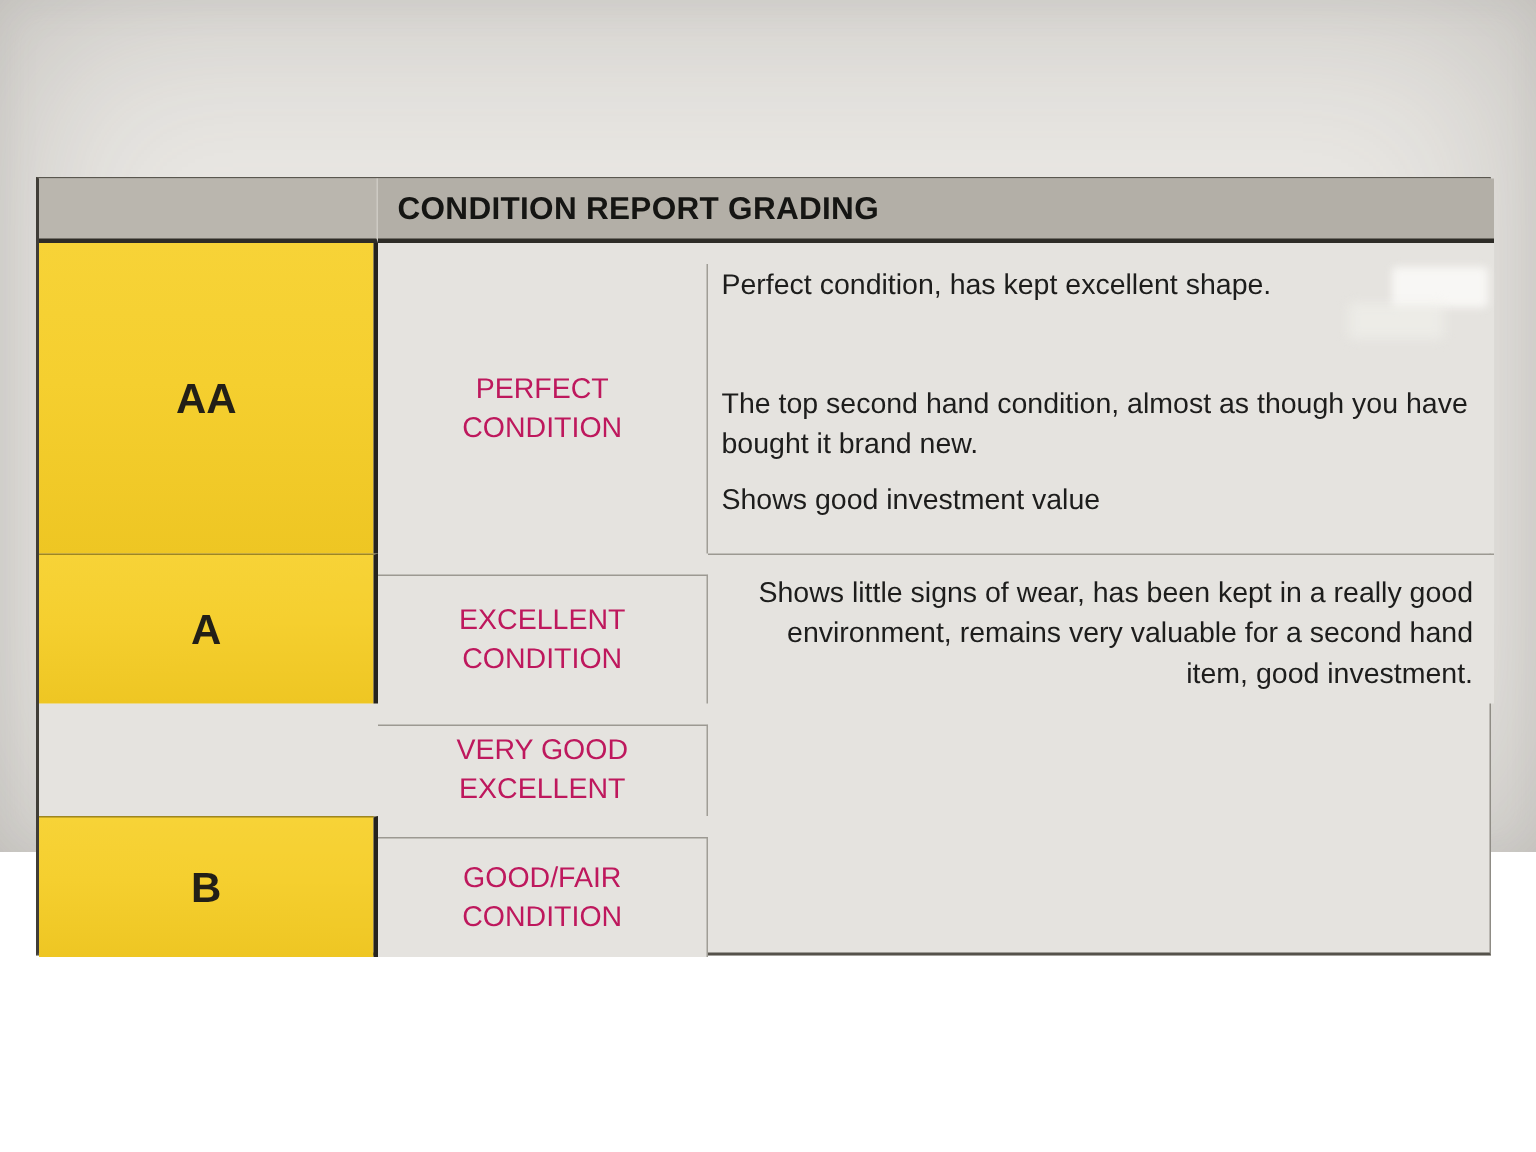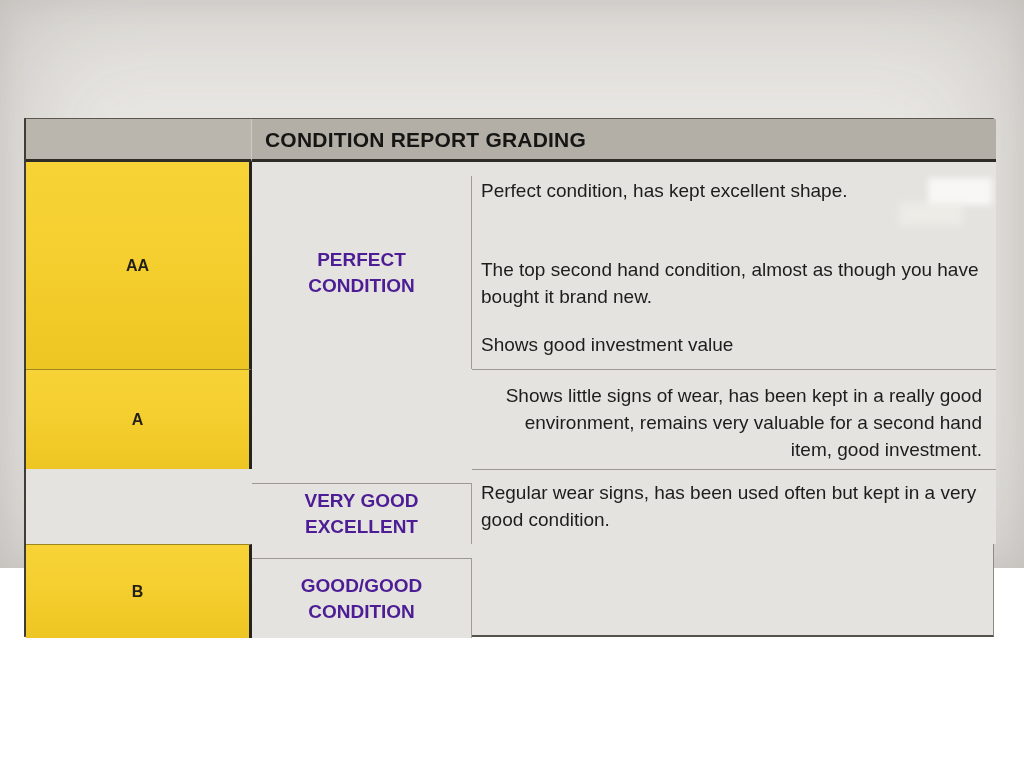--- a/index.html
+++ b/index.html
@@ -54,50 +54,50 @@
     padding:2px 0 0 13px;
     font-weight:bold;font-size:21px;letter-spacing:0.2px;color:#151513;
   }
 
   
   .grade-cell{
     grid-column:1;
     background:linear-gradient(to bottom, #f7d337 0%, var(--grade-yellow) 45%, var(--grade-yellow-deep) 100%);
     border-right:3px solid #25231f;
     display:flex;align-items:center;justify-content:center;
-    font-weight:bold;font-size:16px;color:#221f17;
+    font-weight:bold;font-size:28px;color:#221f17;
   }
   .grade-divider{border-top:1px solid rgba(92,82,30,0.55);}
 
   
   .name-cell{
     grid-column:2;
     background:var(--cell-bg);
     border-right:1px solid #a09d96;
     display:flex;align-items:center;justify-content:center;text-align:center;
-    font-weight:bold;font-size:19px;line-height:26px;color:#4c1d95;
+    font-weight:normal;font-size:19px;line-height:26px;color:#be185d;
     padding:0 34px;
     margin-top:14px;
   }
 
   
   .desc-cell{
     grid-column:3;
     background:var(--cell-bg);
     font-size:19px;line-height:27px;color:#1d1d1c;
     padding-left:9px;padding-right:14px;
   }
   .row-divider{border-top:1px solid #9c9992;}
 
   .desc-r1{padding-top:15px;}
   .desc-r2{padding-top:12px;text-align:right;}
   .desc-r3{padding-top:9px;}
   .desc-r4{padding-top:7px;}
   .r1-p1{margin-bottom:52px;}
-  .r1-p2{margin-bottom:21px;}
+  .r1-p2{margin-bottom:10px;}
 
   
   .patch{position:absolute;pointer-events:none;}
   .patch-1{left:928px;top:178px;width:64px;height:27px;background:rgba(250,249,246,0.92);filter:blur(3px);border-radius:3px;}
   .patch-2{left:899px;top:202px;width:64px;height:24px;background:rgba(242,241,237,0.60);filter:blur(4px);border-radius:3px;}
 </style>
 </head>
 <body>
 
 <div class="photo">
@@ -109,30 +109,28 @@
 
     <div class="cell grade-cell" style="grid-row:2">AA</div>
     <div class="cell name-cell" style="grid-row:2">PERFECT CONDITION</div>
     <div class="cell desc-cell desc-r1" style="grid-row:2">
       <p class="r1-p1">Perfect condition, has kept excellent shape.</p>
       <p class="r1-p2">The top second hand condition, almost as though you have bought it brand new.</p>
       <p>Shows good investment value</p>
     </div>
 
     <div class="cell grade-cell grade-divider" style="grid-row:3">A</div>
+    <div class="cell name-cell row-divider" style="grid-row:3">EXCELLENT CONDITION</div>
     <div class="cell desc-cell desc-r2 row-divider" style="grid-row:3">
       <p>Shows little signs of wear, has been kept in a really good environment, remains very valuable for a second hand item, good investment.</p>
     </div>
 
     <div class="cell name-cell row-divider" style="grid-row:4">VERY GOOD EXCELLENT</div>
-    <div class="cell desc-cell desc-r3 row-divider" style="grid-row:4">
-      <p>Regular wear signs, has been used often but kept in a very good condition.</p>
-    </div>
 
     <div class="cell grade-cell grade-divider" style="grid-row:5">B</div>
-    <div class="cell name-cell row-divider" style="grid-row:5">GOOD/GOOD CONDITION</div>
+    <div class="cell name-cell row-divider" style="grid-row:5">GOOD/FAIR CONDITION</div>
 
   </div>
 
   <div class="patch patch-1"></div>
   <div class="patch patch-2"></div>
 
 </div>
 
 </body></html>

